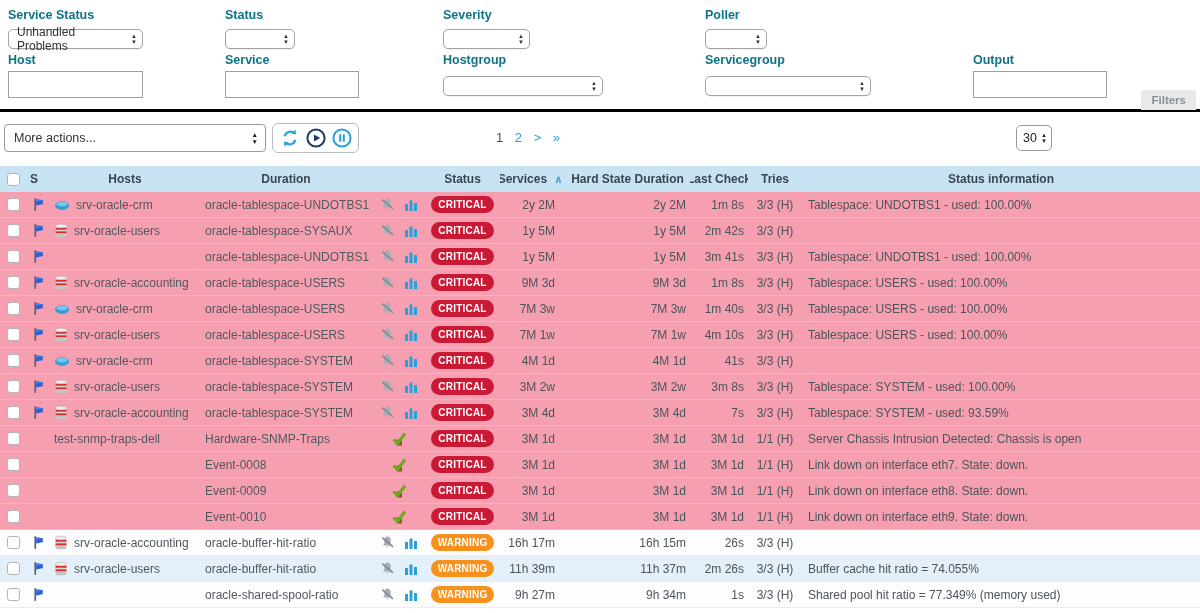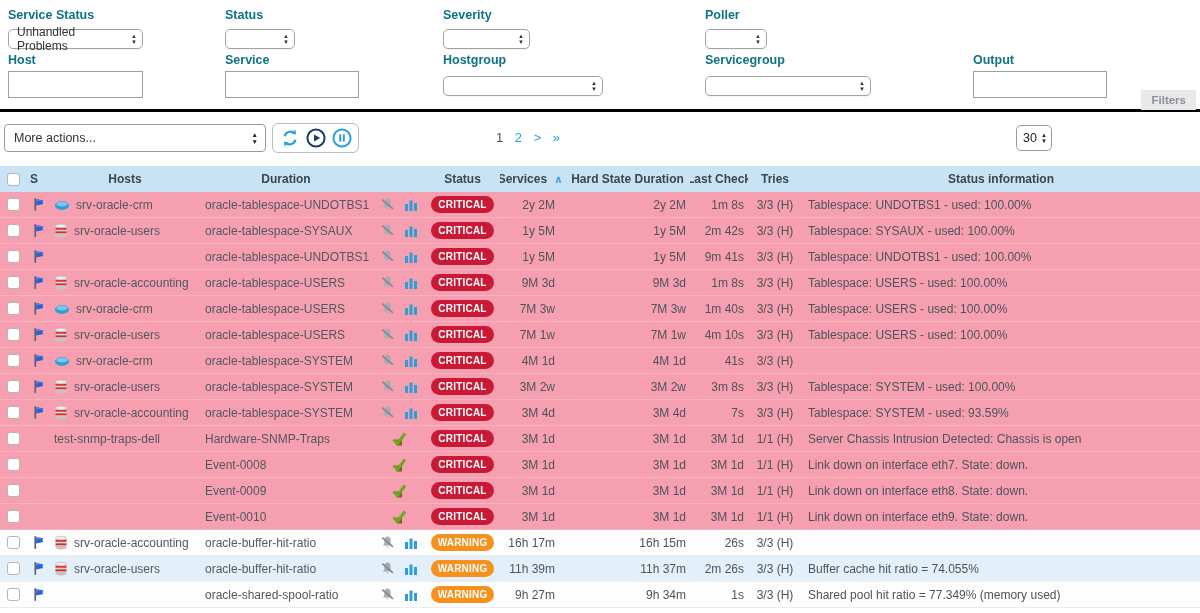--- a/index.html
+++ b/index.html
@@ -277,21 +277,20 @@
       </span>
 
     </div>
     <div class="c c-status">
           <span class="badge critical">CRITICAL</span>
         </div>
     <div class="c c-dur">1y 5M</div>
     <div class="c c-hard">1y 5M</div>
     <div class="c c-last">2m 42s</div>
     <div class="c c-tries">3/3 (H)</div>
-    <div class="c c-info">Tablespace: SYSAUX - used: 100.00%</div>
   </div>
       <div class="trow bg-pink">
     <div class="c c-cb">
           <span class="cb"></span>
         </div>
     <div class="c c-flag">
       <svg width="14" height="15" viewBox="0 0 14 15">
         <rect x="3.4" y="1" width="1.7" height="13" rx="0.8" fill="#5a6570"></rect>
         <path d="M5.1 2.2 L12.4 3.2 C11.3 4.3 11.3 5.9 12.4 7.1 L5.1 8.6 Z" fill="#2e5fd0"></path>
         <path d="M5.1 2.2 L12.4 3.2 L5.1 4.6 Z" fill="#4f83e8"></path>
@@ -317,21 +316,21 @@
           <rect x="10" y="5" width="3" height="8" fill="#2d9fd8"></rect>
         </svg>
       </span>
 
     </div>
     <div class="c c-status">
           <span class="badge critical">CRITICAL</span>
         </div>
     <div class="c c-dur">1y 5M</div>
     <div class="c c-hard">1y 5M</div>
-    <div class="c c-last">9m 41s</div>
+    <div class="c c-last">3m 41s</div>
     <div class="c c-tries">3/3 (H)</div>
     <div class="c c-info">Tablespace: UNDOTBS1 - used: 100.00%</div>
   </div>
       <div class="trow bg-pink">
     <div class="c c-cb">
           <span class="cb"></span>
         </div>
     <div class="c c-flag">
       <svg width="14" height="15" viewBox="0 0 14 15">
         <rect x="3.4" y="1" width="1.7" height="13" rx="0.8" fill="#5a6570"></rect>

